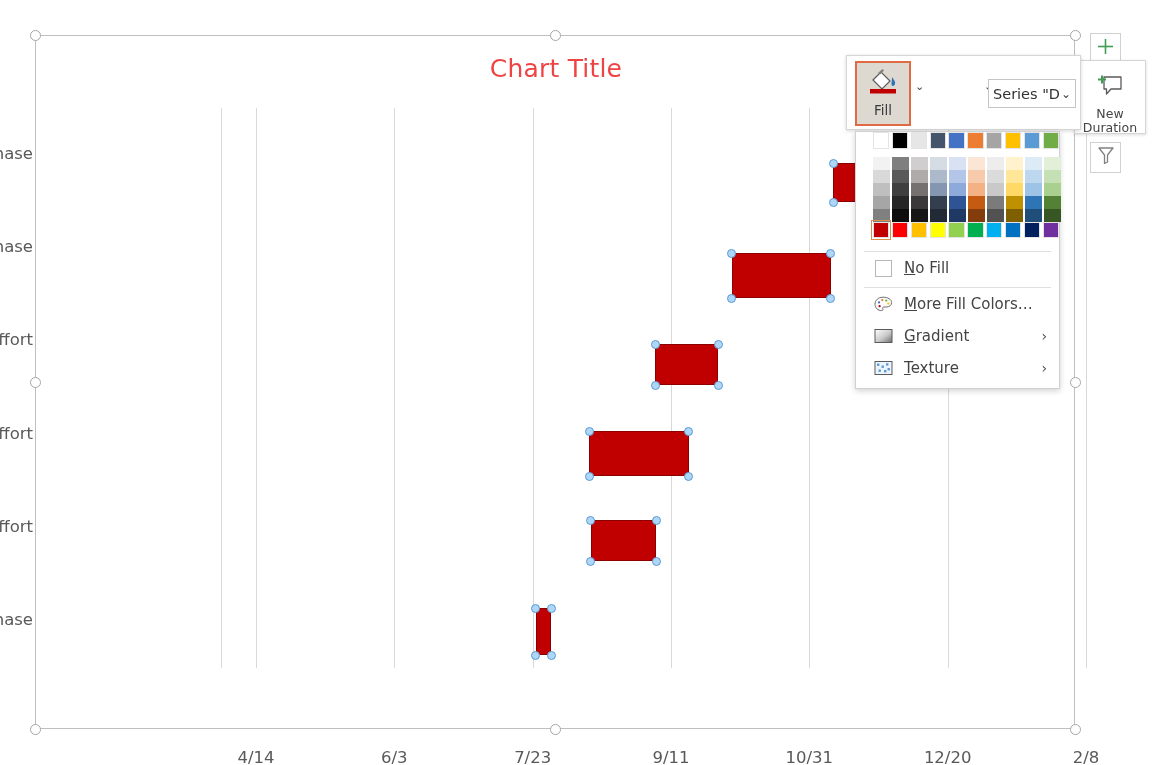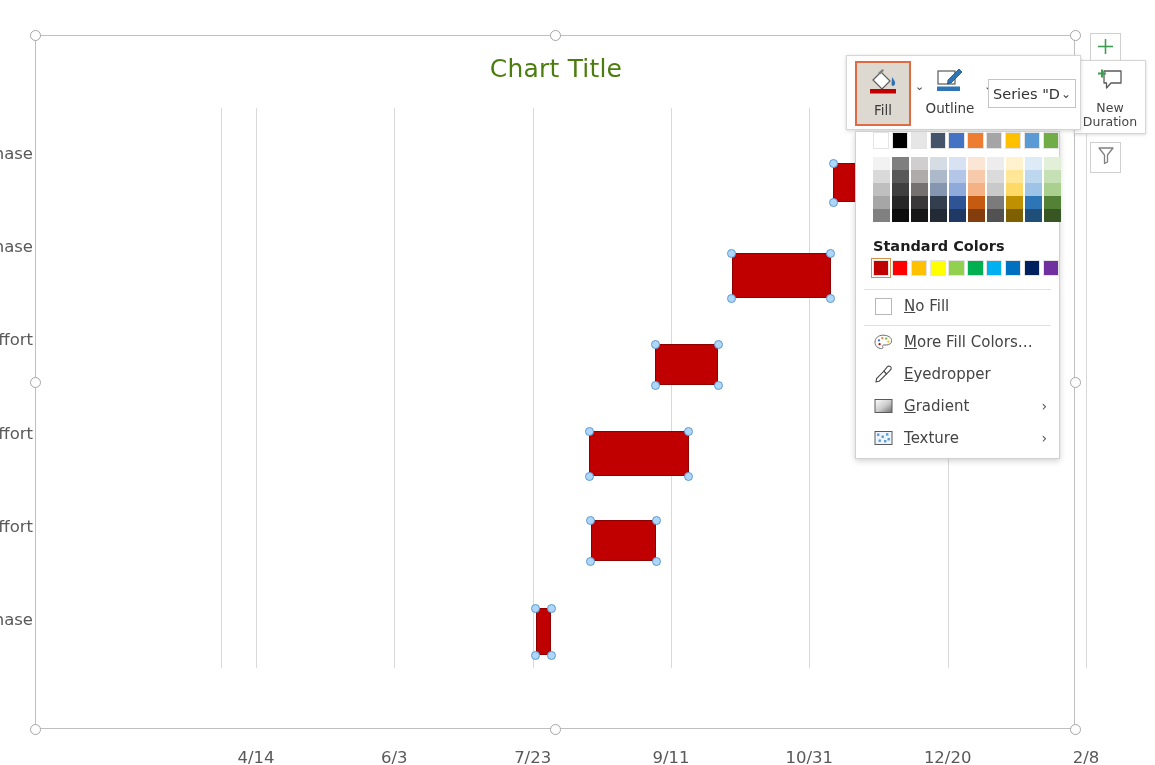--- a/index.html
+++ b/index.html
@@ -29,21 +29,21 @@
     box-sizing:border-box;
     z-index:30;
   }
 
   
   #chart-title{
     position:absolute;
     left:0; top:18px; width:1040px;
     text-align:center;
     font-size:25px;
-    color:#4d7c0f;
+    color:#ef4444;
     font-family:"DejaVu Sans", sans-serif;
     letter-spacing:.2px;
   }
 
   
   #plot-area{
     position:absolute;
     left:185px; top:72px;
     width:860px; height:560px;
   }
@@ -130,21 +130,21 @@
   
   #new-comment-btn{
     position:absolute;
     left:1074px;top:60px;
     width:72px;height:74px;
     background:#ffffff;
     border:1px solid #d5d5d5;
     box-shadow:0 1px 3px rgba(0,0,0,.14);
     z-index:45;
     display:flex;flex-direction:column;align-items:center;justify-content:flex-start;
-    padding-top:6px;box-sizing:border-box;
+    padding-top:12px;box-sizing:border-box;
   }
   #new-comment-label{
     font-size:12.5px;color:#444;line-height:14px;text-align:center;
     font-family:"DejaVu Sans", sans-serif;margin-top:4px;
   }
 
   
   #mini-toolbar{
     position:absolute;
     left:846px; top:55px;
@@ -347,30 +347,20 @@
         <path d="M7 12 L15 4 L24 13 L16 21 Z" fill="#ffffff" stroke="#5a5a5a" stroke-width="1.2"></path>
         <path d="M12 5 L16.5 1 L18 2.5 L14 6.5 Z" fill="#7f7f7f"></path>
         <path d="M26 9 C29 13 30 15 28.5 17 C27 19 25 17.5 25.5 15 C25.8 13 26 11 26 9 Z" fill="#2E75B6"></path>
         <rect x="4" y="21" width="26" height="4.5" fill="#C00000"></rect>
       </svg>
     </span>
     <span class="mini-label">Fill</span>
   </div>
   <span class="caret-mini" style="left:68px;top:24px;">⌄</span>
 
-  <div id="outline-button">
-    <span>
-      <svg width="34" height="26" viewBox="0 0 34 26">
-        <rect x="5" y="5" width="17" height="13" fill="#ffffff" stroke="#5a5a5a" stroke-width="1.2"></rect>
-        <path d="M15 14 L26 3 L29 6 L18 17 L14.5 18 Z" fill="#2E75B6" stroke="#1F4E79" stroke-width="0.8"></path>
-        <rect x="4" y="20.5" width="23" height="4.5" fill="#2E75B6"></rect>
-      </svg>
-    </span>
-    <span class="mini-label">Outline</span>
-  </div>
   <span class="caret-mini" style="left:137px;top:24px;">⌄</span>
 
   <div id="series-select">
     <span id="series-select-value">Series "Duratio</span>
     <span style="font-size:12px;color:#444;">⌄</span>
   </div>
 </div>
 
 <div id="fill-menu">
 
@@ -452,21 +442,20 @@
       </div>
       <div class="tint-col">
         <div class="tint-cell" style="background: rgb(226, 239, 217);"></div>
         <div class="tint-cell" style="background: rgb(197, 224, 180);"></div>
         <div class="tint-cell" style="background: rgb(169, 208, 142);"></div>
         <div class="tint-cell" style="background: rgb(83, 129, 53);"></div>
         <div class="tint-cell" style="background: rgb(55, 86, 35);"></div>
       </div>
     </div>
 
-  <div class="menu-section-title" style="padding-top:16px;">Standard Colors</div>
   <div class="swatch-row" id="standard-swatch-row" style="padding-bottom:4px;">
       <div class="swatch sel" style="background: rgb(192, 0, 0);"></div>
       <div class="swatch" style="background: rgb(255, 0, 0);"></div>
       <div class="swatch" style="background: rgb(255, 192, 0);"></div>
       <div class="swatch" style="background: rgb(255, 255, 0);"></div>
       <div class="swatch" style="background: rgb(146, 208, 80);"></div>
       <div class="swatch" style="background: rgb(0, 176, 80);"></div>
       <div class="swatch" style="background: rgb(0, 176, 240);"></div>
       <div class="swatch" style="background: rgb(0, 112, 192);"></div>
       <div class="swatch" style="background: rgb(0, 32, 96);"></div>
@@ -491,29 +480,20 @@
         <circle cx="5" cy="6.4" r="1.15" fill="#4472C4"></circle>
         <circle cx="8.3" cy="4.1" r="1.15" fill="#ED7D31"></circle>
         <circle cx="12.2" cy="4.6" r="1.15" fill="#70AD47"></circle>
         <circle cx="14.3" cy="7.6" r="1.15" fill="#FFC000"></circle>
         <circle cx="5.6" cy="10.2" r="1.15" fill="#C00000"></circle>
       </svg>
     </span>
     <span class="mi-label"><u>M</u>ore Fill Colors…</span>
   </div>
 
-  <div class="menu-item">
-    <span class="mi-icon">
-      <svg width="19" height="18" viewBox="0 0 19 18">
-        <path d="M13.2 1.8 C14.6 0.6 16.6 1.1 17.2 2.6 C17.7 4 16.6 5 15.6 5.8 L12.5 9 L9.8 6.2 L13.2 1.8 Z" fill="#ffffff" stroke="#4a4a4a" stroke-width="1.1"></path>
-        <path d="M9.8 6.2 L12.5 9 L5.2 16.2 L2 16.8 L2.6 13.6 Z" fill="#ffffff" stroke="#4a4a4a" stroke-width="1.1"></path>
-      </svg>
-    </span>
-    <span class="mi-label"><u>E</u>yedropper</span>
-  </div>
 
 
   <div class="menu-item">
     <span class="mi-icon">
       <svg width="19" height="16" viewBox="0 0 19 16">
         <defs>
             <linearGradient id="gr1" x1="0" y1="0" x2="1" y2="1">
           <stop offset="0%" stop-color="#ffffff"></stop>
               <stop offset="55%" stop-color="#c9c9c9"></stop>
               <stop offset="100%" stop-color="#6e6e6e"></stop>

